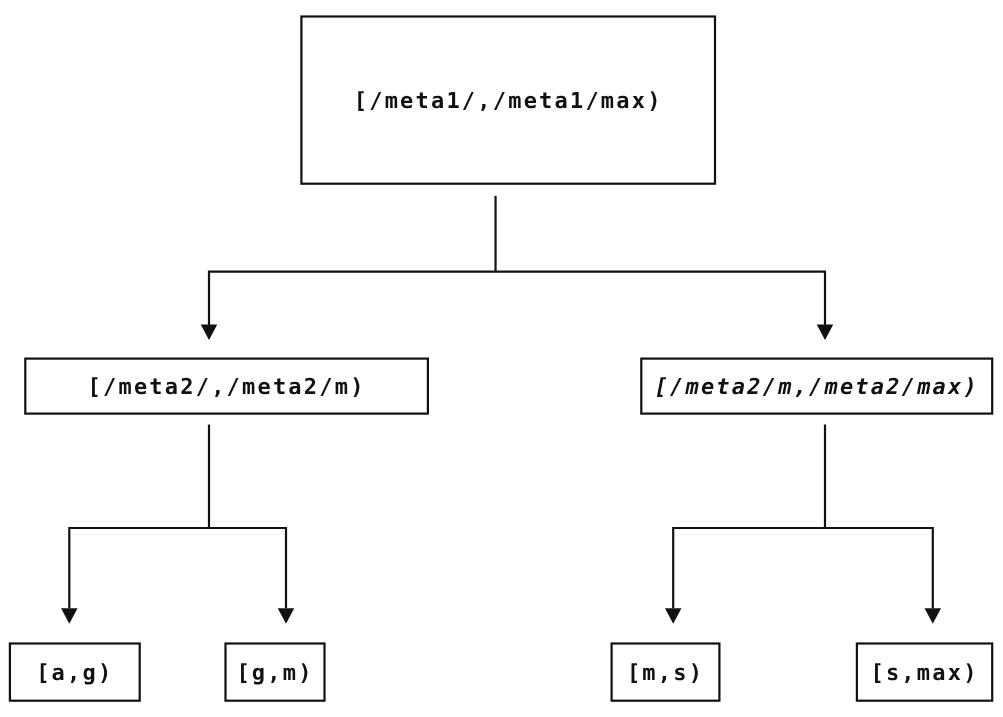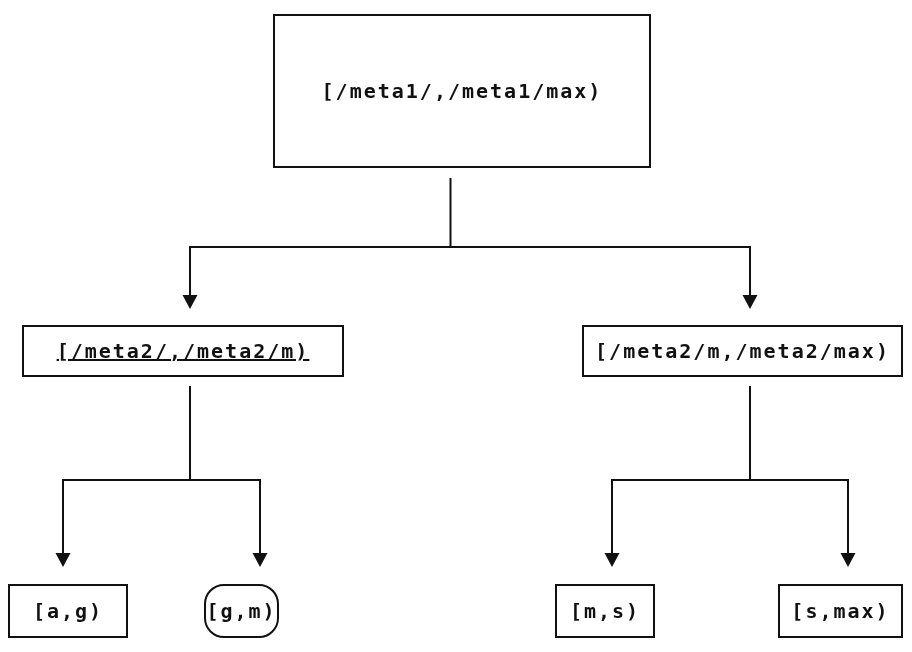--- a/index.html
+++ b/index.html
@@ -30,24 +30,24 @@
     color: #111111;
     display: flex;
     align-items: center;
     justify-content: center;
     font-weight: bold;
     font-size: 20px;
     letter-spacing: 2px;
     white-space: nowrap;
   }
   .node-root      { left: 261px; top: 14px;  width: 378px; height: 154px; margin-left: 12px; }
-  .node-mid-left  { left: 22px;  top: 325px; width: 322px; height: 52px; text-decoration: underline; }
-  .node-mid-right { left: 582px; top: 325px; width: 321px; height: 52px; }
+  .node-mid-left  { left: 22px;  top: 325px; width: 368px; height: 52px; }
+  .node-mid-right { left: 582px; top: 325px; width: 321px; height: 52px; font-style: italic; }
   .node-leaf-1    { left: 8px;   top: 584px; width: 120px;  height: 54px; }
-  .node-leaf-2    { left: 204px; top: 584px; width: 75px;  height: 54px; border-radius: 20px; }
+  .node-leaf-2    { left: 204px; top: 584px; width: 92px;  height: 54px; }
   .node-leaf-3    { left: 555px; top: 584px; width: 100px; height: 54px; }
   .node-leaf-4    { left: 778px; top: 584px; width: 125px; height: 54px; }
 </style>
 </head>
 <body>
 
 <div class="canvas">
 
   <svg class="edges" viewBox="0 0 912 652" xmlns="http://www.w3.org/2000/svg">
     <g stroke="#111111" stroke-width="2" fill="none">

